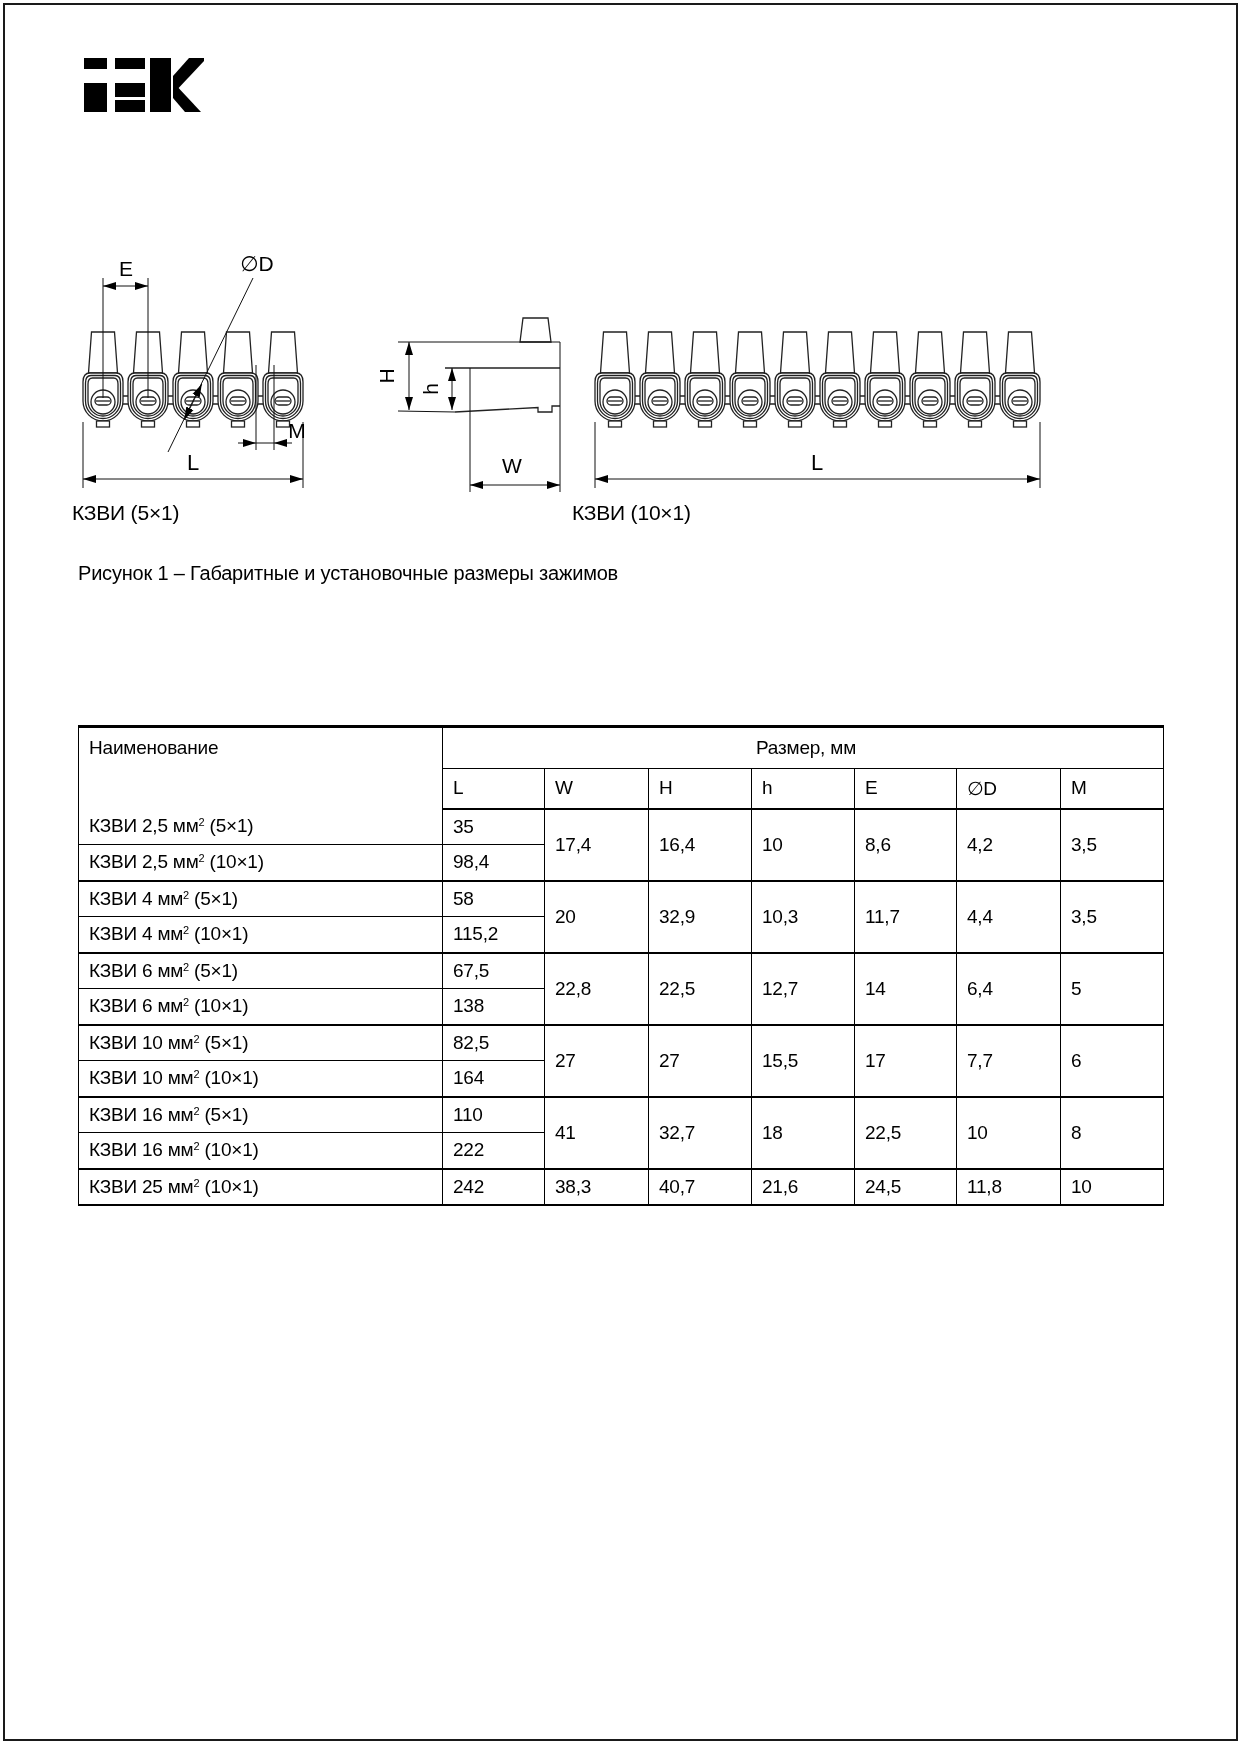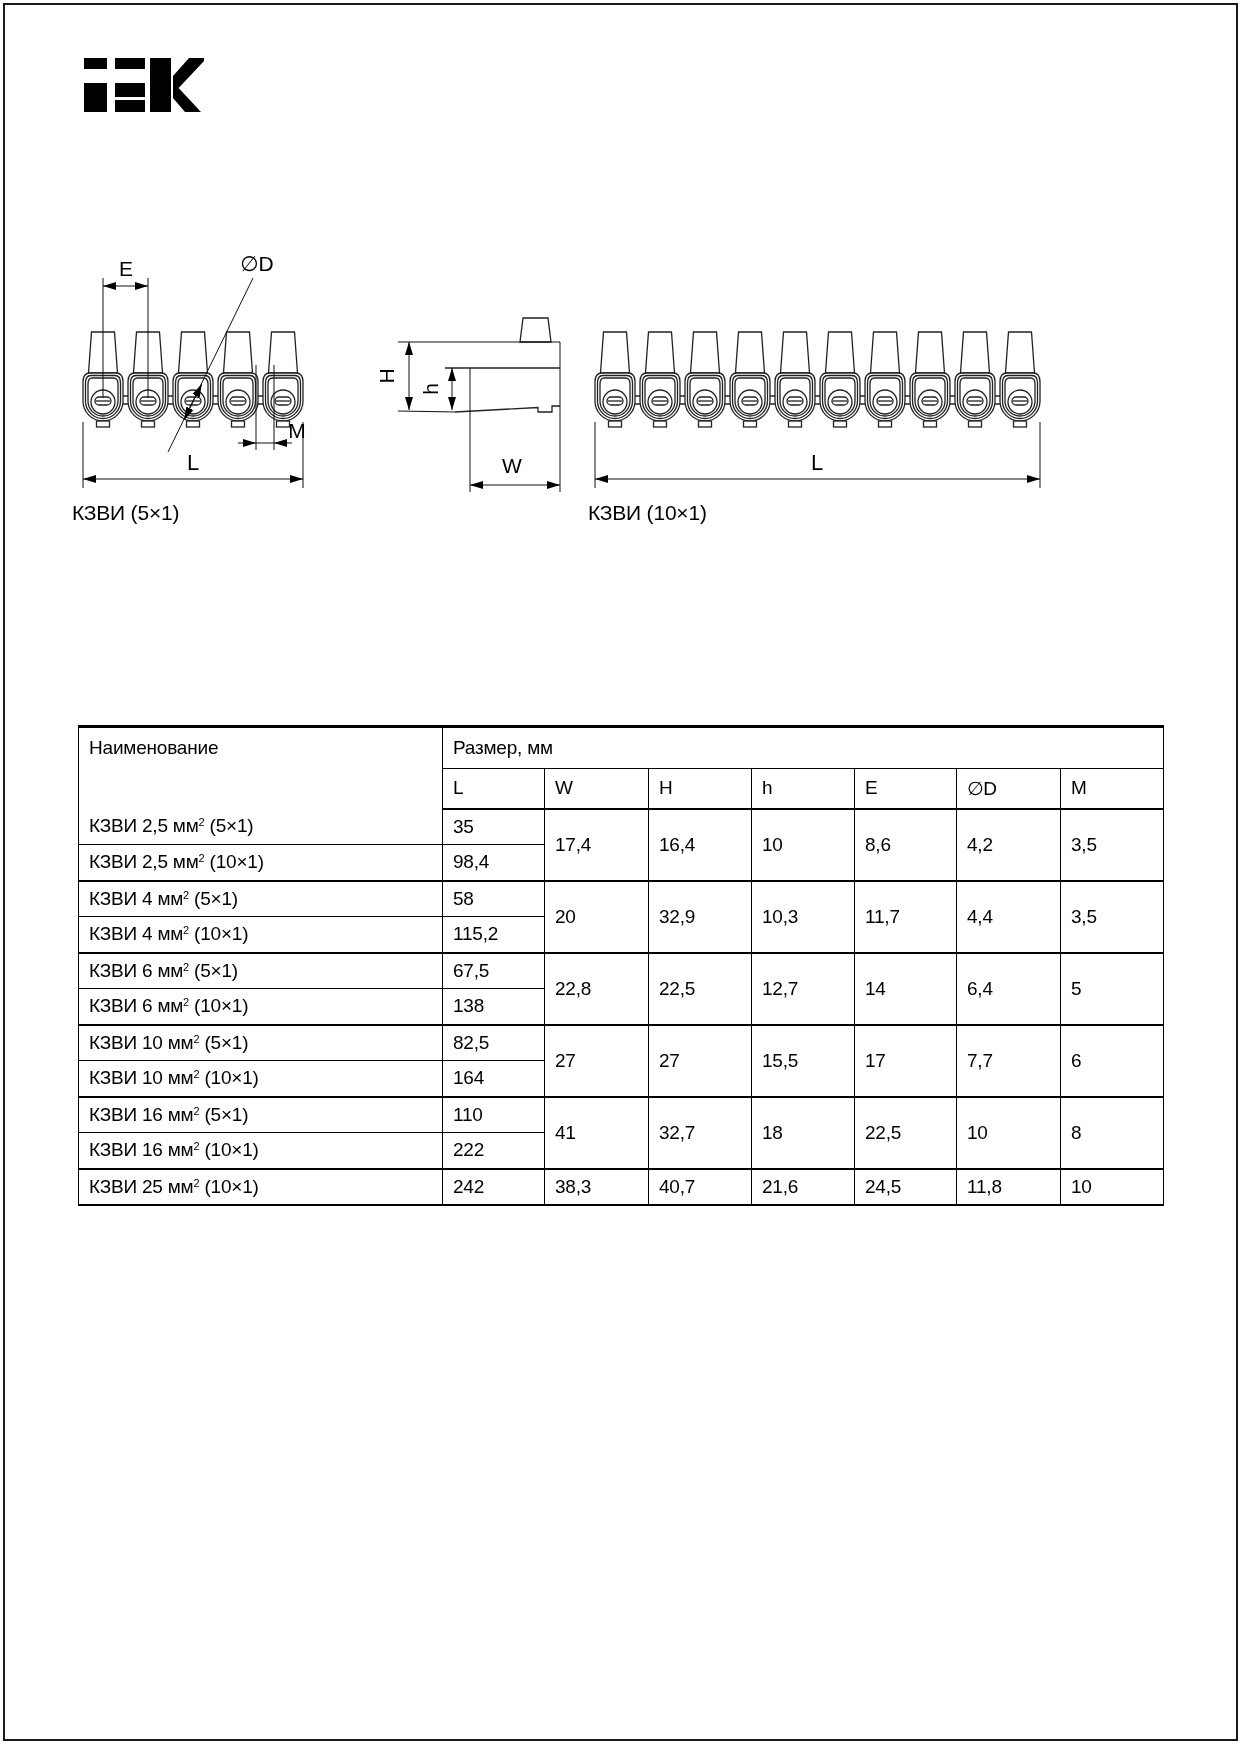--- a/index.html
+++ b/index.html
@@ -5,34 +5,34 @@
   html,body{margin:0;padding:0;background:#888;}
   .page{
     position:relative;width:1241px;height:1744px;background:#fff;
     font-family:"Liberation Sans","DejaVu Sans",sans-serif;color:#000;overflow:hidden;
   }
   .page-frame{position:absolute;left:3px;top:3px;right:3px;bottom:3px;border:2px solid #1a1a1a;pointer-events:none;}
   .logo{position:absolute;left:84px;top:56px;}
   .drawings{position:absolute;left:60px;top:240px;}
   .cap{position:absolute;font-size:21px;letter-spacing:-0.2px;text-align:center;}
   .cap5{left:72px;top:501px;}
-  .cap10{left:588px;top:501px;}
+  .cap10{left:572px;top:501px;}
   .figcap{position:absolute;left:78px;top:562px;font-size:20px;letter-spacing:-0.2px;}
   table.dims{
     position:absolute;left:78px;top:725px;border-collapse:collapse;table-layout:fixed;
     width:1085px;font-size:19px;letter-spacing:-0.2px;
     border-top:3px solid #000;border-bottom:2px solid #000;
     border-left:1px solid #000;border-right:1px solid #000;
   }
   table.dims th,table.dims td{
     border-left:1px solid #000;border-right:1px solid #000;
     font-weight:normal;text-align:left;padding:0 4px 0 10px;vertical-align:middle;white-space:nowrap;
   }
   table.dims th.name-h{vertical-align:top;padding-top:9px;}
-  table.dims th.size-h{border-bottom:1px solid #000;}
+  table.dims th.size-h{border-bottom:1px solid #000;text-align:center;}
   tr.subhead th{border-bottom:2px solid #000;}
   tr.h1{height:42px;margin-top:44px;} tr.h2{height:40px;} tr.r{height:36px;padding-left:44px;}
   td.span2{vertical-align:top;padding-top:7px;}
   tr.gsep td{border-top:2px solid #000;}
   td.psep{border-bottom:1px solid #000;}
   sup.s2{font-size:11px;line-height:0;vertical-align:6px;}
   svg text{font-family:"Liberation Sans","DejaVu Sans",sans-serif;fill:#000;}
 </style>
 </head>
 <body>
@@ -145,20 +145,21 @@
         <line x1="535" y1="182" x2="535" y2="248"></line>
         <line x1="980" y1="182" x2="980" y2="248"></line>
         <line x1="535" y1="239" x2="980" y2="239" marker-start="url(#arr)" marker-end="url(#arr)"></line>
       </g>
       <text x="757" y="230" font-size="22" text-anchor="middle">L</text>
     </g>
   </svg>
 
   <div class="cap cap5">КЗВИ (5×1)</div>
   <div class="cap cap10">КЗВИ (10×1)</div>
+  <div class="figcap">Рисунок 1 – Габаритные и установочные размеры зажимов</div>
 
   <table class="dims">
     <colgroup>
       <col style="width:364px">
         <col style="width:102px">
         <col style="width:104px">
         <col style="width:103px">
       <col style="width:103px">
         <col style="width:102px">
         <col style="width:104px">

